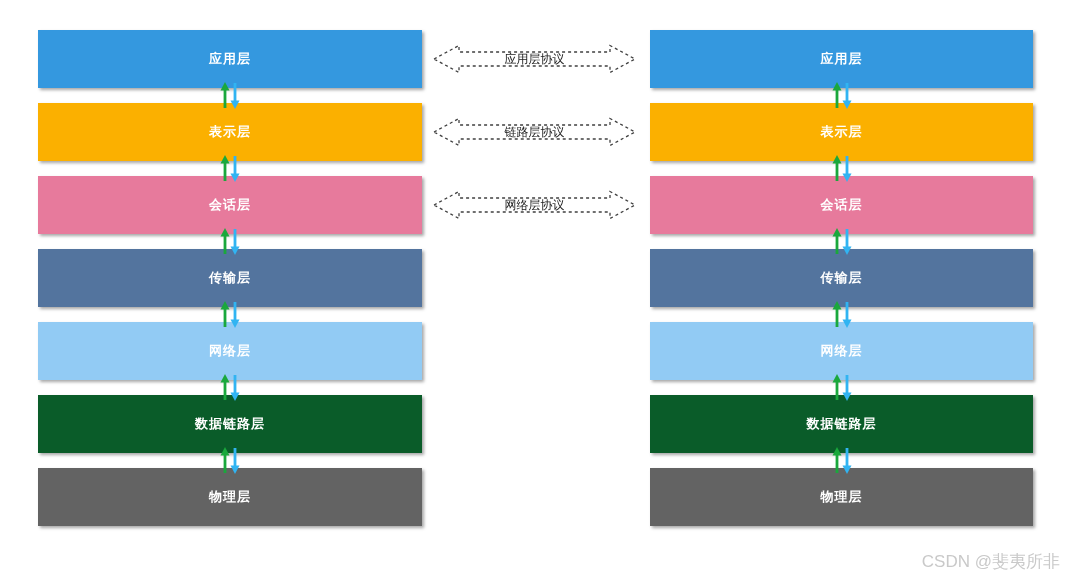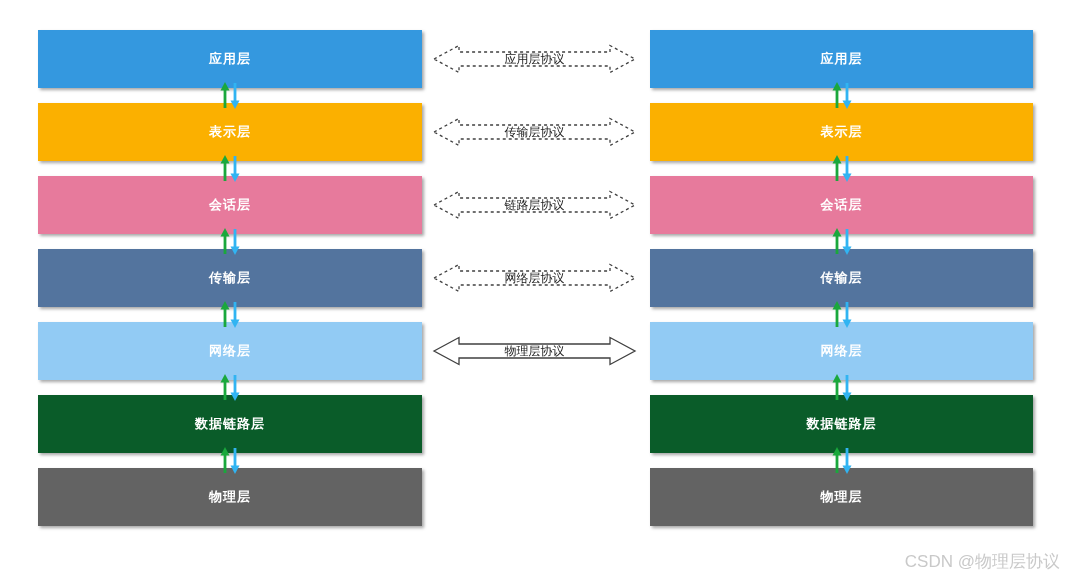--- a/index.html
+++ b/index.html
@@ -185,47 +185,35 @@
 
     <div class="arrow-cell">
       <svg class="harrow dashed" viewBox="0 0 205 40">
         <path d="M2,20 L27,6.5 L27,13 L178,13 L178,6.5 L203,20 L178,33.5 L178,27 L27,27 L27,33.5 Z" style="stroke: rgb(64, 64, 64);"></path>
         <text x="102.5" y="20" dominant-baseline="central">应用层协议</text>
       </svg>
     </div>
 
 
 
-    <div class="arrow-cell">
-      <svg class="harrow dashed" viewBox="0 0 205 40">
-        <path d="M2,20 L27,6.5 L27,13 L178,13 L178,6.5 L203,20 L178,33.5 L178,27 L27,27 L27,33.5 Z" style="stroke: rgb(64, 64, 64);"></path>
-        <text x="102.5" y="20" dominant-baseline="central">传输层协议</text>
-      </svg>
-    </div>
 
     <div class="arrow-cell">
       <svg class="harrow dashed" viewBox="0 0 205 40">
         <path d="M2,20 L27,6.5 L27,13 L178,13 L178,6.5 L203,20 L178,33.5 L178,27 L27,27 L27,33.5 Z" style="stroke: rgb(64, 64, 64);"></path>
         <text x="102.5" y="20" dominant-baseline="central">链路层协议</text>
       </svg>
     </div>
 
     <div class="arrow-cell">
       <svg class="harrow dashed" viewBox="0 0 205 40">
         <path d="M2,20 L27,6.5 L27,13 L178,13 L178,6.5 L203,20 L178,33.5 L178,27 L27,27 L27,33.5 Z" style="stroke: rgb(64, 64, 64);"></path>
         <text x="102.5" y="20" dominant-baseline="central">网络层协议</text>
       </svg>
     </div>
 
-    <div class="arrow-cell">
-      <svg class="harrow solid" viewBox="0 0 205 40">
-        <path d="M2,20 L27,6.5 L27,13 L178,13 L178,6.5 L203,20 L178,33.5 L178,27 L27,27 L27,33.5 Z" style="stroke: rgb(64, 64, 64);"></path>
-        <text x="102.5" y="20" dominant-baseline="central">物理层协议</text>
-      </svg>
-    </div>
 
   </div>
 
   <div class="col col-right">
 
     <div class="box" style="background: rgb(52, 152, 223);">
       <span class="box-label">应用层</span>
       <div class="updown">
         <svg viewBox="0 0 26 27" width="26" height="27">
           <g style="fill: rgb(26, 168, 60);">
@@ -319,15 +307,15 @@
         </svg>
       </div>
     </div>
 
     <div class="box" style="background: rgb(99, 99, 99);">
       <span class="box-label">物理层</span>
     </div>
 
   </div>
 
-  <div class="watermark">CSDN @物理层协议</div>
+  <div class="watermark">CSDN @斐夷所非</div>
 
 </div>
 
 </body></html>

